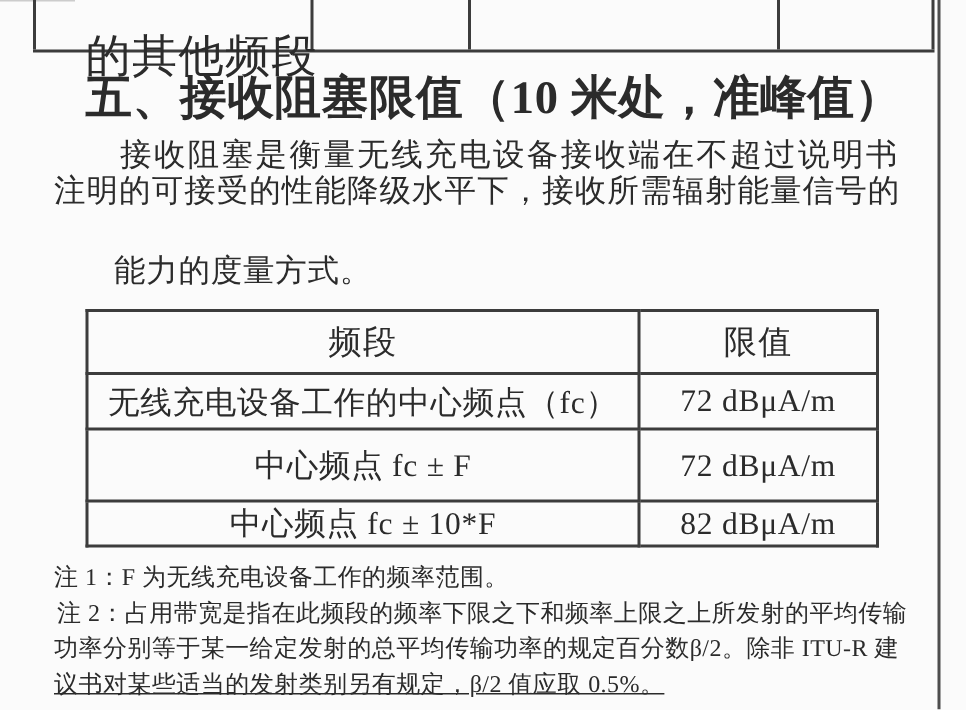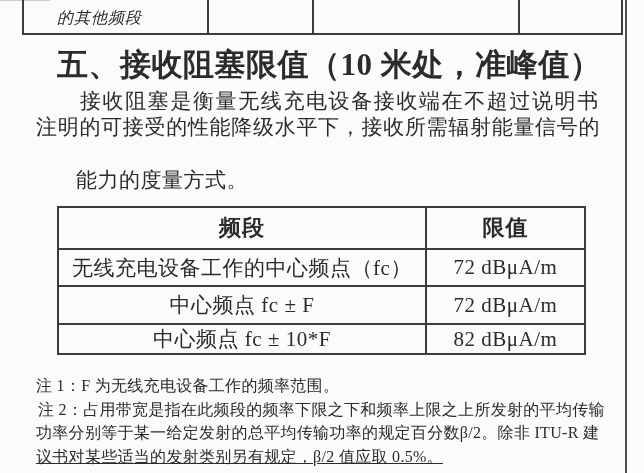--- a/index.html
+++ b/index.html
@@ -10,49 +10,49 @@
     color:#2b2b2b;
     overflow:hidden;
     position:relative;
   }
   .abs{position:absolute;}
   .nowrap{white-space:nowrap;}
 
   
   .frag-vline{top:0;height:33px;width:2px;background:#3c3c3c;}
   .frag-hline{top:33px;left:22px;width:601px;height:2px;background:#3c3c3c;}
-  .frag-text{left:57px;top:8px;font-size:16px;letter-spacing:1px;font-style:italic;}
+  .frag-text{left:57px;top:17px;font-size:30px;letter-spacing:1px;}
   .artifact-topline{left:0;top:0;width:50px;height:1px;background:#cccccc;}
 
   
   .heading{left:57px;top:44px;font-size:31px;font-weight:bold;letter-spacing:0.5px;}
 
   
   .para-line{font-size:21px;line-height:24px;}
-  .p1{left:80px;top:91px;letter-spacing:1.6px;font-family:Liberation Mono, monospace;}
+  .p1{left:80px;top:91px;letter-spacing:1.6px;}
   .p2{left:36px;top:115px;letter-spacing:0.7px;}
   .p3{left:36px;top:168px;letter-spacing:0.5px;margin-left:40px;}
 
   
   table.limits{
     position:absolute;left:57px;top:206px;
     border-collapse:collapse;table-layout:fixed;
     width:527px;
   }
   table.limits th,table.limits td{
     border:2px solid #3c3c3c;
     text-align:center;vertical-align:middle;
     padding:0;overflow:hidden;white-space:nowrap;
   }
-  table.limits th{font-size:22px;font-weight:bold;letter-spacing:1px;height:40px;}
+  table.limits th{font-size:22px;font-weight:normal;letter-spacing:1px;height:40px;}
   table.limits td{font-size:21px;letter-spacing:0.5px;}
   .col-band{width:368px;}
   .col-limit{width:159px;}
   .row-h1{height:37px;}
-  .row-h2{height:38px;border-radius:6px;}
+  .row-h2{height:48px;border-radius:6px;}
   .row-h3{height:28px;}
 
   
   .note-line{font-size:16px;line-height:22px;letter-spacing:0.3px;}
   .n1{left:36px;top:375px;}
   .n2a{left:38px;top:399px;}
   .n2b{left:36px;top:422px;}
   .n2c{left:36px;top:446px;text-decoration:underline;}
 
   

